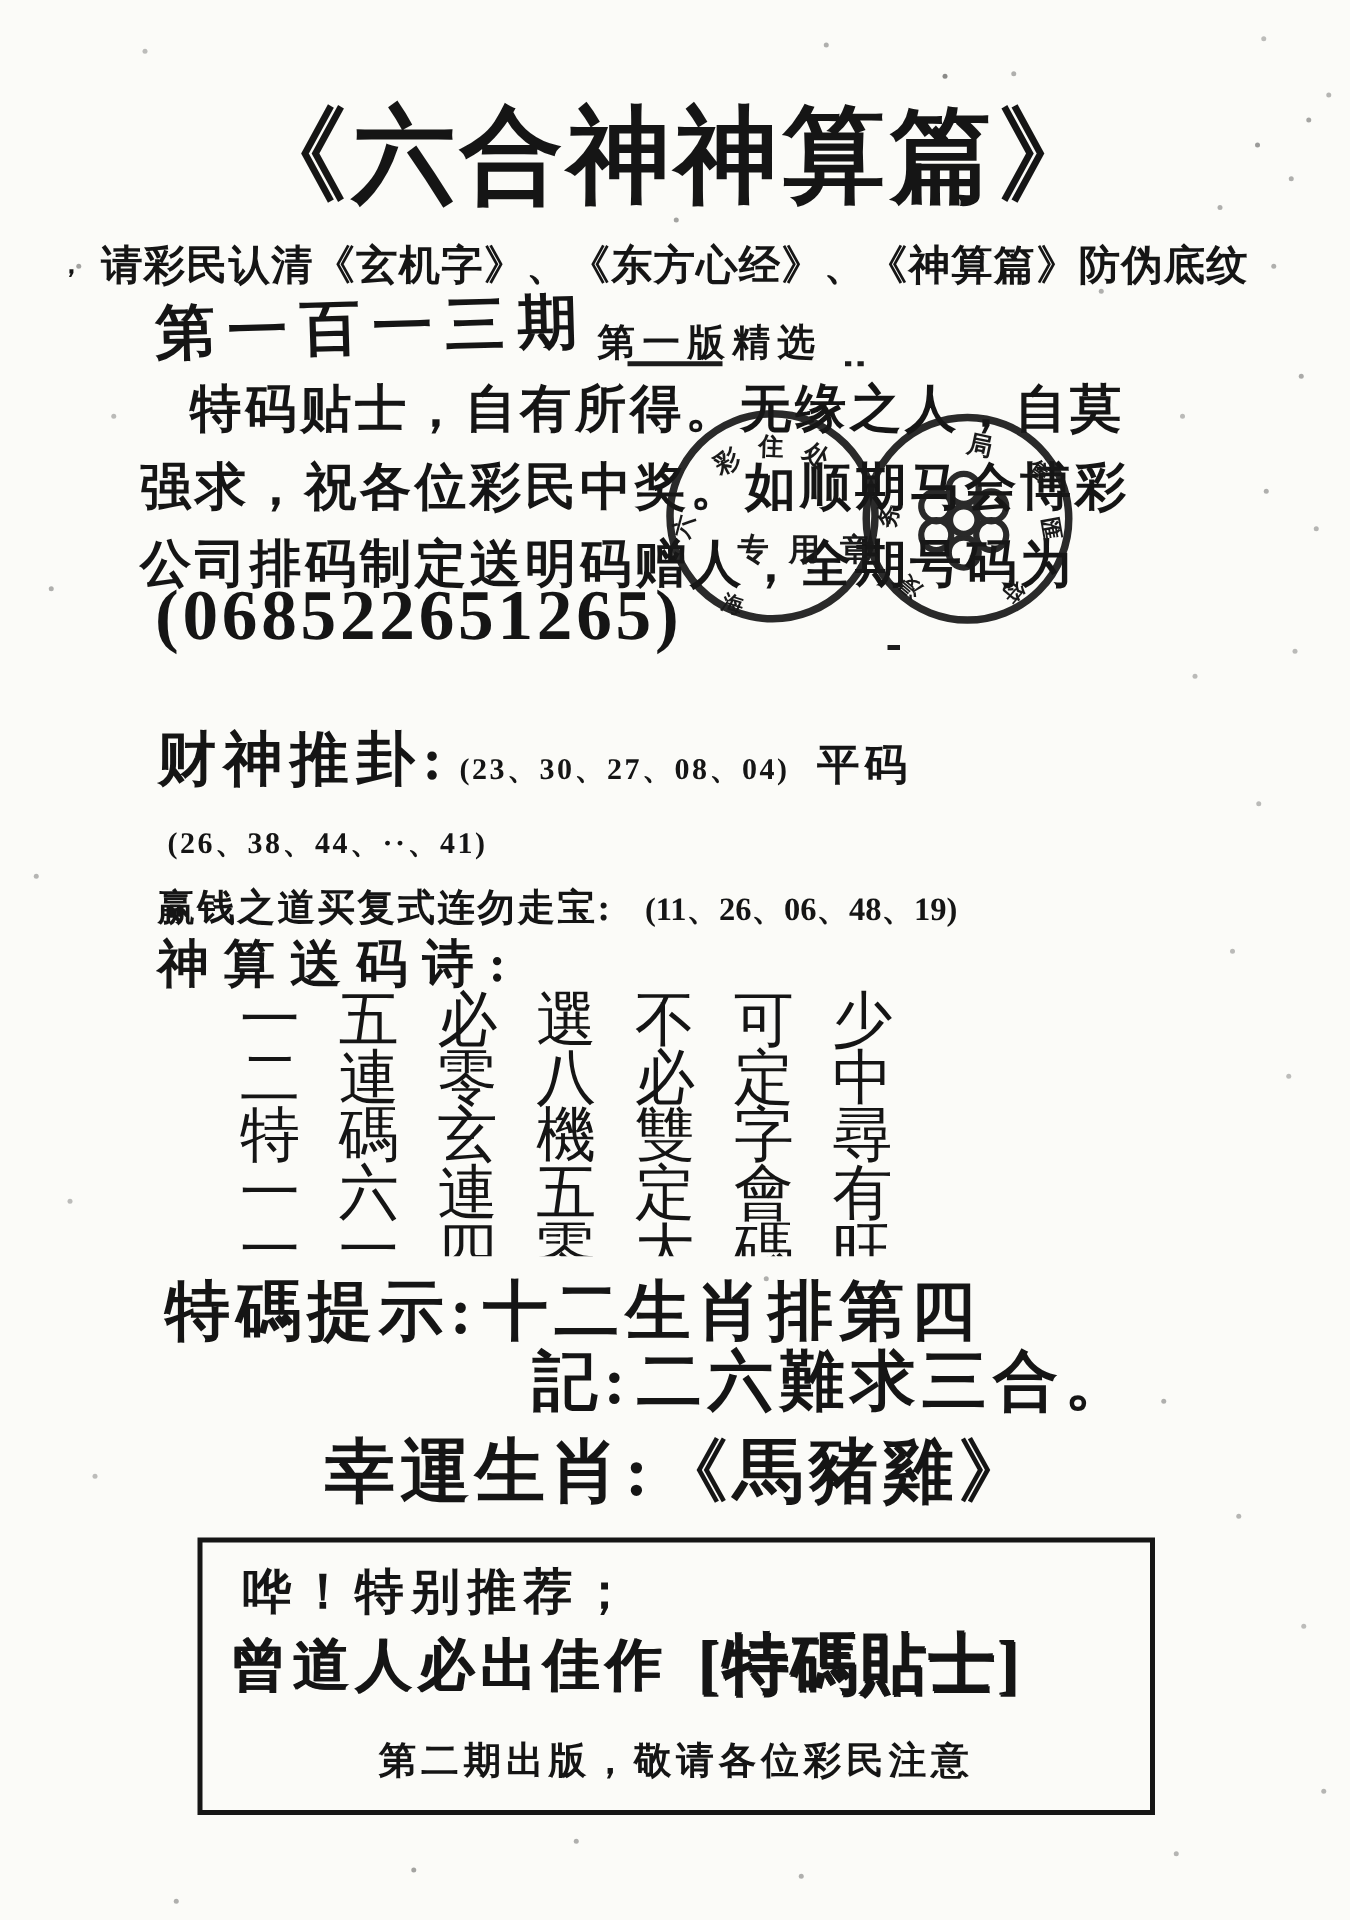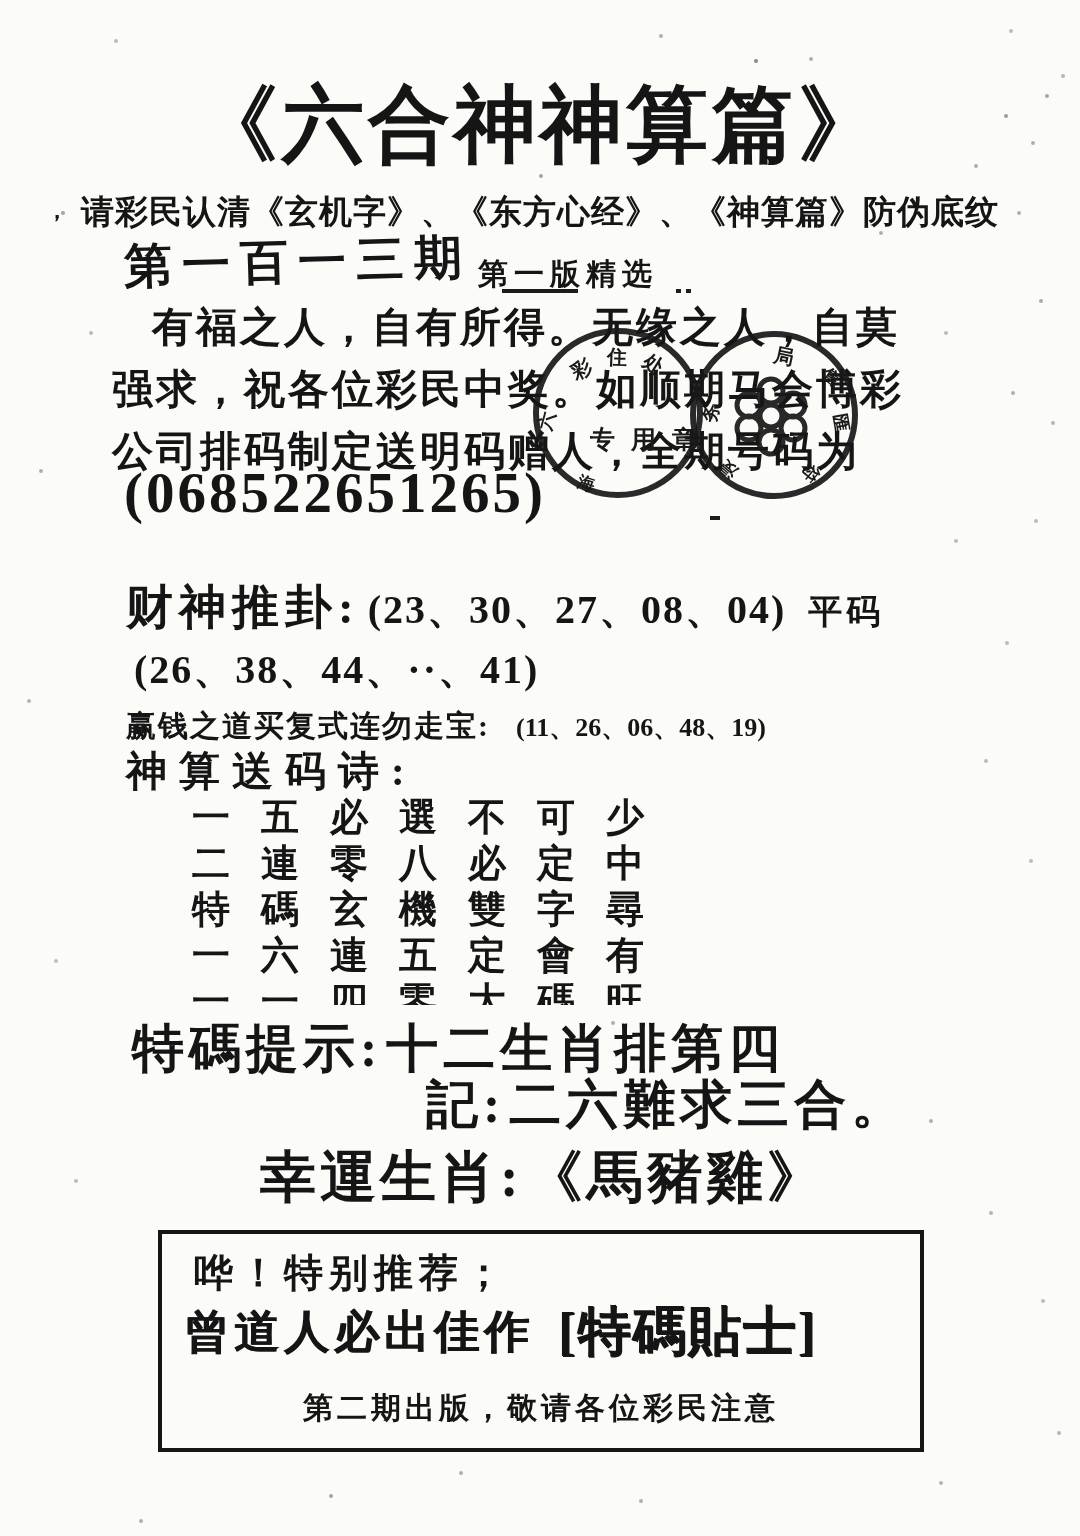--- a/index.html
+++ b/index.html
@@ -42,32 +42,32 @@
     left:124px;top:460px;
     font-size:57px;font-weight:700;letter-spacing:3px;
   }
   
   .seals{left:528px;top:320px;width:344px;height:190px;}
   
   .tiprow{display:flex;align-items:baseline;white-space:nowrap;}
   .caishen{left:126px;top:576px;}
   .tema{left:126px;top:642px;}
   .tip-label{font-size:47px;font-weight:900;letter-spacing:6px;}
-  .tip-nums{font-size:40px;font-weight:700;letter-spacing:2px;margin-left:8px;}
+  .tip-nums{font-size:24px;font-weight:700;letter-spacing:2px;margin-left:8px;margin-top:16px;}
   .tip-suffix{font-size:34px;font-weight:800;margin-left:22px;letter-spacing:4px;}
   .fushi{left:126px;top:706px;gap:24px;}
   .fushi-label{font-size:30px;font-weight:900;letter-spacing:2px;}
   .fushi-nums{font-size:26px;font-weight:700;margin-left:2px;}
   .poem-title{
     left:126px;top:744px;
     font-size:41px;font-weight:800;letter-spacing:12px;
   }
   .poem{
     left:192px;top:794px;
-    font-size:38px;font-weight:700;line-height:46px;letter-spacing:31px;
+    font-size:48px;font-weight:400;line-height:46px;letter-spacing:31px;
   }
   .poem .pline{display:block;white-space:nowrap;}
   .poem .clip{height:27px;overflow:hidden;display:block;}
   
   .hint1{left:132px;top:1014px;white-space:nowrap;}
   .hint2{left:426px;top:1070px;white-space:nowrap;}
   .hint-label,.hint-value{font-size:52px;font-weight:900;letter-spacing:5px;}
   .lucky{left:260px;top:1140px;white-space:nowrap;}
   .lucky-label,.lucky-value{font-size:56px;font-weight:700;letter-spacing:4px;}
   
@@ -132,21 +132,21 @@
 <div class="abs umlaut-mark"></div>
 <div class="abs dash-mark"></div>
 <div class="abs comma-mark">，</div>
 
 <div class="abs title">《六合神神算篇》</div>
 <div class="abs notice">请彩民认清《玄机字》、《东方心经》、《神算篇》防伪底纹</div>
 <div class="abs edition">第一版精选</div>
 <div class="abs issue">第一百一三期</div>
 
 <div class="abs intro">
-  <span class="line1">有福之人，自有所得。无缘之人，自莫</span>
+  <span class="line1">特码贴士，自有所得。无缘之人，自莫</span>
   <span class="line2">强求，祝各位彩民中奖。如顺期马会博彩</span>
   <span class="line3">公司排码制定送明码赠人，全期号码为</span>
 </div>
 <div class="abs code">(068522651265)</div>
 
 <svg class="abs seals" viewBox="0 0 344 190" width="344" height="190">
   <g stroke="#181818" fill="none" opacity="0.92">
     <circle cx="90" cy="93" r="82" stroke-width="6"></circle>
   </g>
   <defs>

